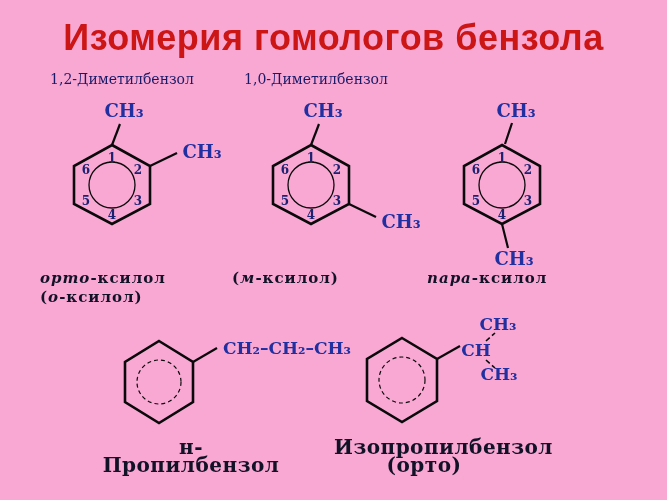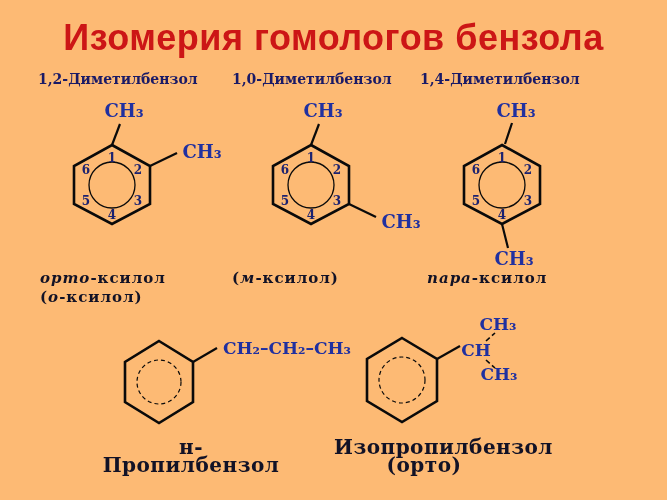--- a/index.html
+++ b/index.html
@@ -1,32 +1,33 @@
 <!DOCTYPE html>
 <html><head>
 <meta charset="utf-8">
 <style>
   html,body{margin:0;padding:0;}
   .slide{
     position:relative;
     width:667px;height:500px;
-    background:#fdba74;
+    background:#f9a8d4;
     font-family:"DejaVu Serif",serif;
     overflow:hidden;
   }
   .title{
     position:absolute;top:17px;left:0;width:667px;
     text-align:center;
     font-family:"Liberation Sans",sans-serif;
     font-weight:bold;font-size:36px;color:#cc1616;
     letter-spacing:0.5px;
   }
   .col-header{
     position:absolute;top:71px;width:168px;
-    font-size:14px;font-weight:bold;color:#1a1a66;
+    text-align:center;
+    font-size:14px;font-weight:normal;color:#1a1a66;
   }
   .ch1{left:38px}.ch2{left:232px}.ch3h{left:420px}
   .struct{position:absolute;}
   .s-ortho{left:20px;top:98px;}
   .s-meta{left:219px;top:98px;}
   .s-para{left:410px;top:98px;}
   .s-propyl{left:115px;top:330px;}
   .s-isopropyl{left:355px;top:305px;}
   svg text{font-family:"DejaVu Serif",serif;font-weight:bold;}
   .num{font-size:12px;fill:#1c2270;}
@@ -49,21 +50,20 @@
 </style>
 </head>
 <body>
 
 <div class="slide">
 
   <div class="title">Изомерия гомологов бензола</div>
 
   <div class="col-header ch1">1,2-Диметилбензол</div>
   <div class="col-header ch2">1,0-Диметилбензол</div>
-  <div class="col-header ch3h">1,4-Диметилбензол</div>
 
   <svg class="struct s-ortho" width="210" height="150">
     <polygon class="ringline" stroke-width="2.6" points="92,47 130,68 130,106 92,126 54,106 54,68"></polygon>
     <circle class="ringline" stroke-width="1.3" cx="92" cy="87" r="23"></circle>
     <line class="ringline" stroke-width="2.2" x1="92" y1="47" x2="100" y2="26"></line>
     <line class="ringline" stroke-width="2.2" x1="130" y1="68" x2="157" y2="55"></line>
     <text class="formula" x="104" y="19" text-anchor="middle">CH₃</text>
     <text class="formula" x="182" y="60" text-anchor="middle">CH₃</text>
     <text class="num" x="92" y="64" text-anchor="middle">1</text>
     <text class="num" x="118" y="76" text-anchor="middle">2</text>

